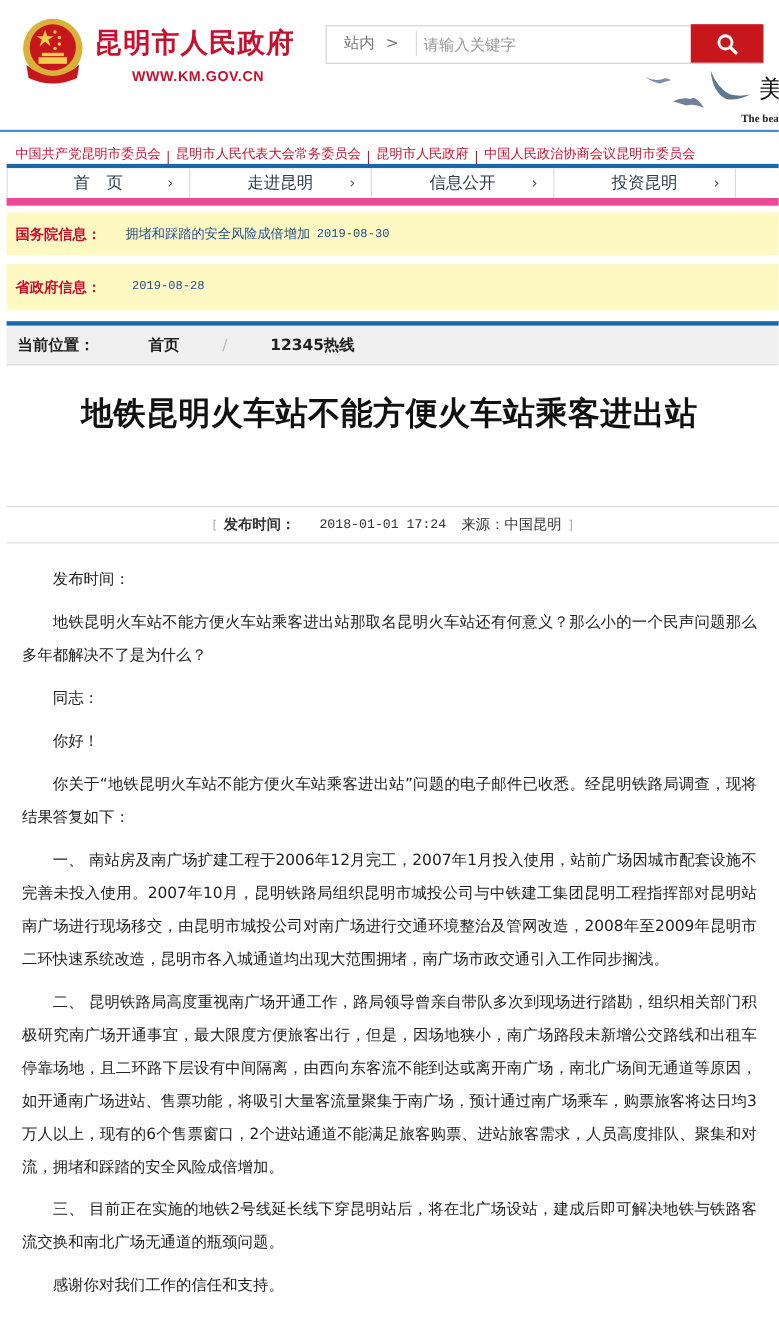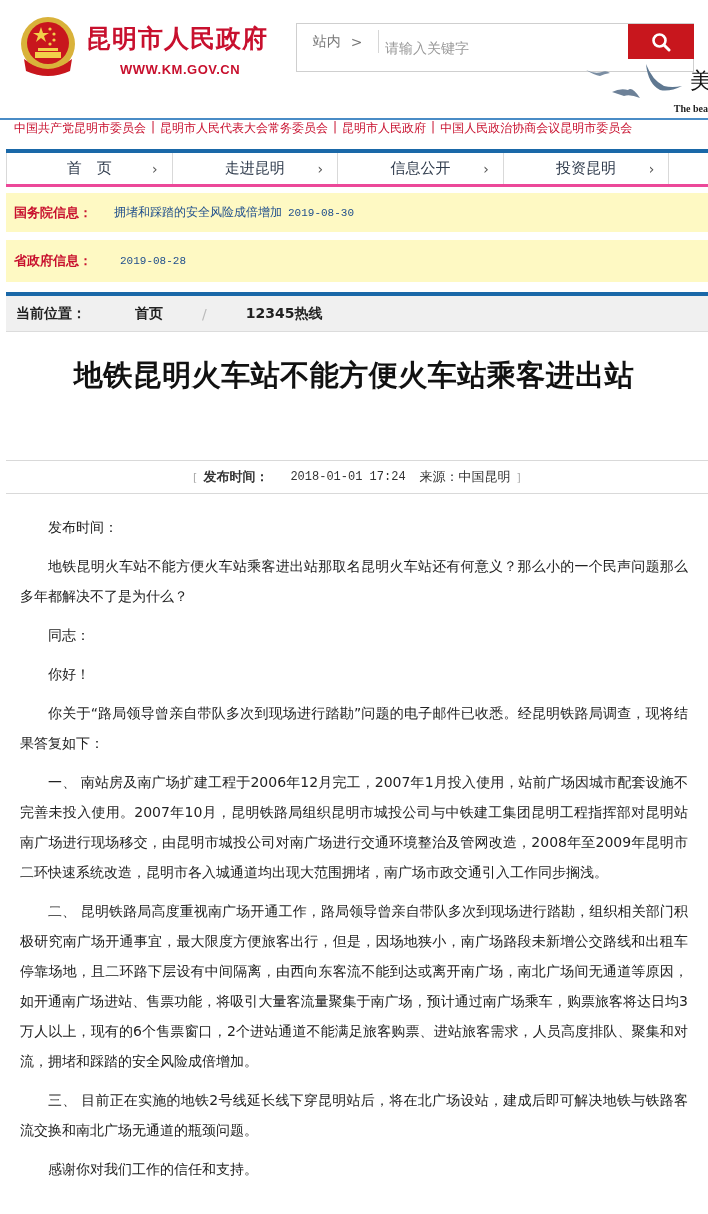--- a/index.html
+++ b/index.html
@@ -4,36 +4,36 @@
 <style>
   * { box-sizing: border-box; margin: 0; padding: 0; }
   html, body { width: 708px; background: #ffffff; }
   body { font-family: "DejaVu Sans", "Liberation Sans", sans-serif; color: #333; overflow-x: hidden; }
 
   
   .header { position: relative; height: 118px; }
   .emblem { position: absolute; left: 18px; top: 15px; width: 60px; height: 63px; }
   .site-name { position: absolute; left: 86px; top: 22px; font-size: 25px; font-weight: bold; color: #c8102e; letter-spacing: 1px; white-space: nowrap; }
   .site-url { position: absolute; left: 120px; top: 62px; font-size: 13px; font-weight: bold; color: #c8102e; font-family: "Liberation Sans", sans-serif; letter-spacing: 0.5px; }
-  .search { position: absolute; left: 296px; top: 23px; width: 398px; height: 49px; border: 1px solid #cfcfcf; background: #fff; display: flex; align-items: flex-start; }
+  .search { position: absolute; left: 296px; top: 23px; width: 398px; height: 35px; border: 1px solid #cfcfcf; background: #fff; display: flex; align-items: flex-end; }
   .search .scope { width: 82px; height: 100%; display: flex; align-items: center; justify-content: center; gap: 10px; color: #777; font-size: 14px; border-right: 1px solid #d6d6d6; margin: 6px 0; height: 23px; }
   .search input { flex: 1; border: none; outline: none; height: 100%; padding-left: 6px; font-size: 14px; color: #555; background: transparent; font-family: "DejaVu Sans", sans-serif; }
   .search input::placeholder { color: #999; }
   .search .btn { width: 66px; height: 35px; margin-right: -1px; background: #c8161d; display: flex; align-items: center; justify-content: center; cursor: pointer; }
   .birds { position: absolute; left: 572px; top: 62px; width: 136px; height: 56px; }
   .tagline { position: absolute; right: 0; top: 103px; font-size: 10px; font-family: "Liberation Serif", serif; color: #222; font-weight: bold; }
 
   .hr-blue-thin { height: 2px; background: #4a8cc6; }
 
   
-  .orgs { height: 29px; display: flex; align-items: flex-start; padding-left: 14px; font-size: 12px; color: #c8102e; white-space: nowrap; }
+  .orgs { height: 29px; display: flex; align-items: flex-end; padding-left: 14px; font-size: 12px; color: #c8102e; white-space: nowrap; }
   .orgs .sep { margin: 0 5px; }
 
   
-  .nav { margin-left: 6px; border-top: 4px solid #1a68a8; display: flex; height: 38px; border-bottom: 3px solid #ec4899; }
+  .nav { margin-left: 6px; border-top: 4px solid #1a68a8; display: flex; height: 38px; border-bottom: 7px solid #ec4899; }
   .nav-item { width: 167px; border-left: 1px solid #d9d9d9; display: flex; align-items: center; justify-content: center; position: relative; font-size: 15px; color: #2f3b4c; background: #fff; cursor: pointer; }
   .nav-item .chev { position: absolute; right: 14px; font-size: 14px; color: #555; }
   .nav-item.last { width: 40px; }
 
   
   .info { margin: 6px 0 0 6px; background: #fef9c3; height: 39px; display: flex; align-items: center; padding-left: 8px; font-size: 12px; }
   .info + .info { margin-top: 8px; height: 42px; }
   .info .label { color: #c8102e; font-weight: bold; width: 100px; font-size: 13px; }
   .info .link { color: #1f4e8c; }
   .info .date { color: #1f4e8c; margin-left: 6px; font-family: "Liberation Mono", monospace; font-size: 11px; }
@@ -155,18 +155,18 @@
   <span class="k2">来源：</span>
   <span>中国昆明</span>
   <span class="br">]</span>
 </div>
 
 <div class="body">
   <p>发布时间：</p>
   <p>地铁昆明火车站不能方便火车站乘客进出站那取名昆明火车站还有何意义？那么小的一个民声问题那么多年都解决不了是为什么？</p>
   <p>同志：</p>
   <p>你好！</p>
-  <p>你关于“路局领导曾亲自带队多次到现场进行踏勘”问题的电子邮件已收悉。经昆明铁路局调查，现将结果答复如下：</p>
+  <p>你关于“地铁昆明火车站不能方便火车站乘客进出站”问题的电子邮件已收悉。经昆明铁路局调查，现将结果答复如下：</p>
   <p>一、 南站房及南广场扩建工程于2006年12月完工，2007年1月投入使用，站前广场因城市配套设施不完善未投入使用。2007年10月，昆明铁路局组织昆明市城投公司与中铁建工集团昆明工程指挥部对昆明站南广场进行现场移交，由昆明市城投公司对南广场进行交通环境整治及管网改造，2008年至2009年昆明市二环快速系统改造，昆明市各入城通道均出现大范围拥堵，南广场市政交通引入工作同步搁浅。</p>
   <p>二、 昆明铁路局高度重视南广场开通工作，路局领导曾亲自带队多次到现场进行踏勘，组织相关部门积极研究南广场开通事宜，最大限度方便旅客出行，但是，因场地狭小，南广场路段未新增公交路线和出租车停靠场地，且二环路下层设有中间隔离，由西向东客流不能到达或离开南广场，南北广场间无通道等原因，如开通南广场进站、售票功能，将吸引大量客流量聚集于南广场，预计通过南广场乘车，购票旅客将达日均3万人以上，现有的6个售票窗口，2个进站通道不能满足旅客购票、进站旅客需求，人员高度排队、聚集和对流，拥堵和踩踏的安全风险成倍增加。</p>
   <p>三、 目前正在实施的地铁2号线延长线下穿昆明站后，将在北广场设站，建成后即可解决地铁与铁路客流交换和南北广场无通道的瓶颈问题。</p>
   <p>感谢你对我们工作的信任和支持。</p>
 </div>
 
 </body></html>

